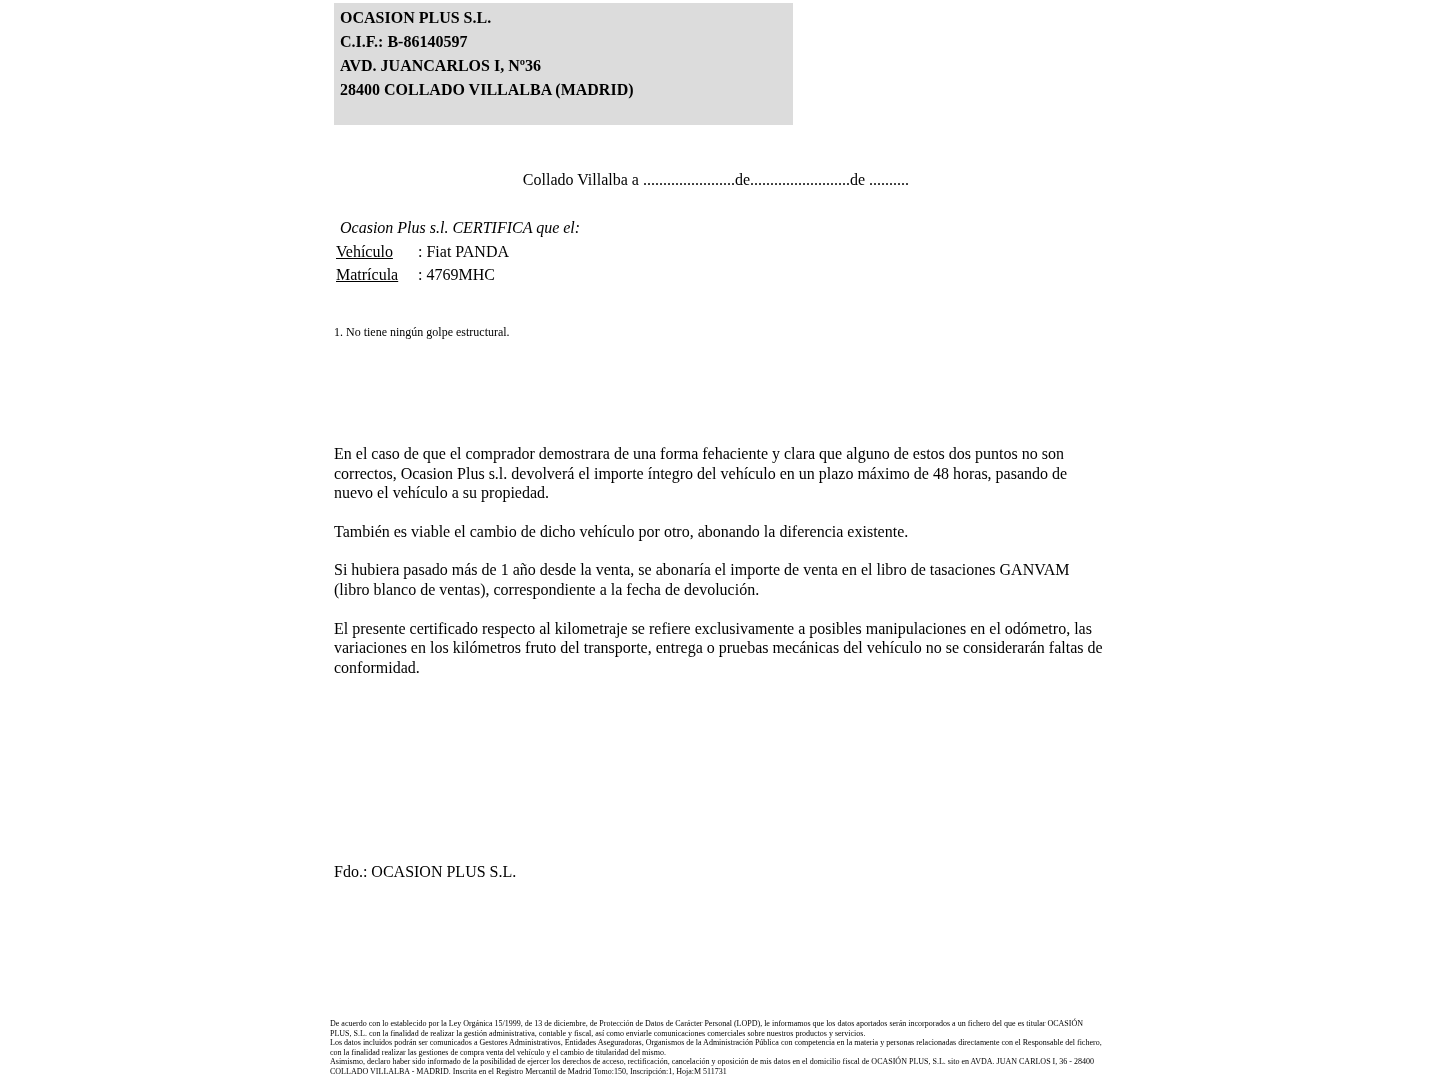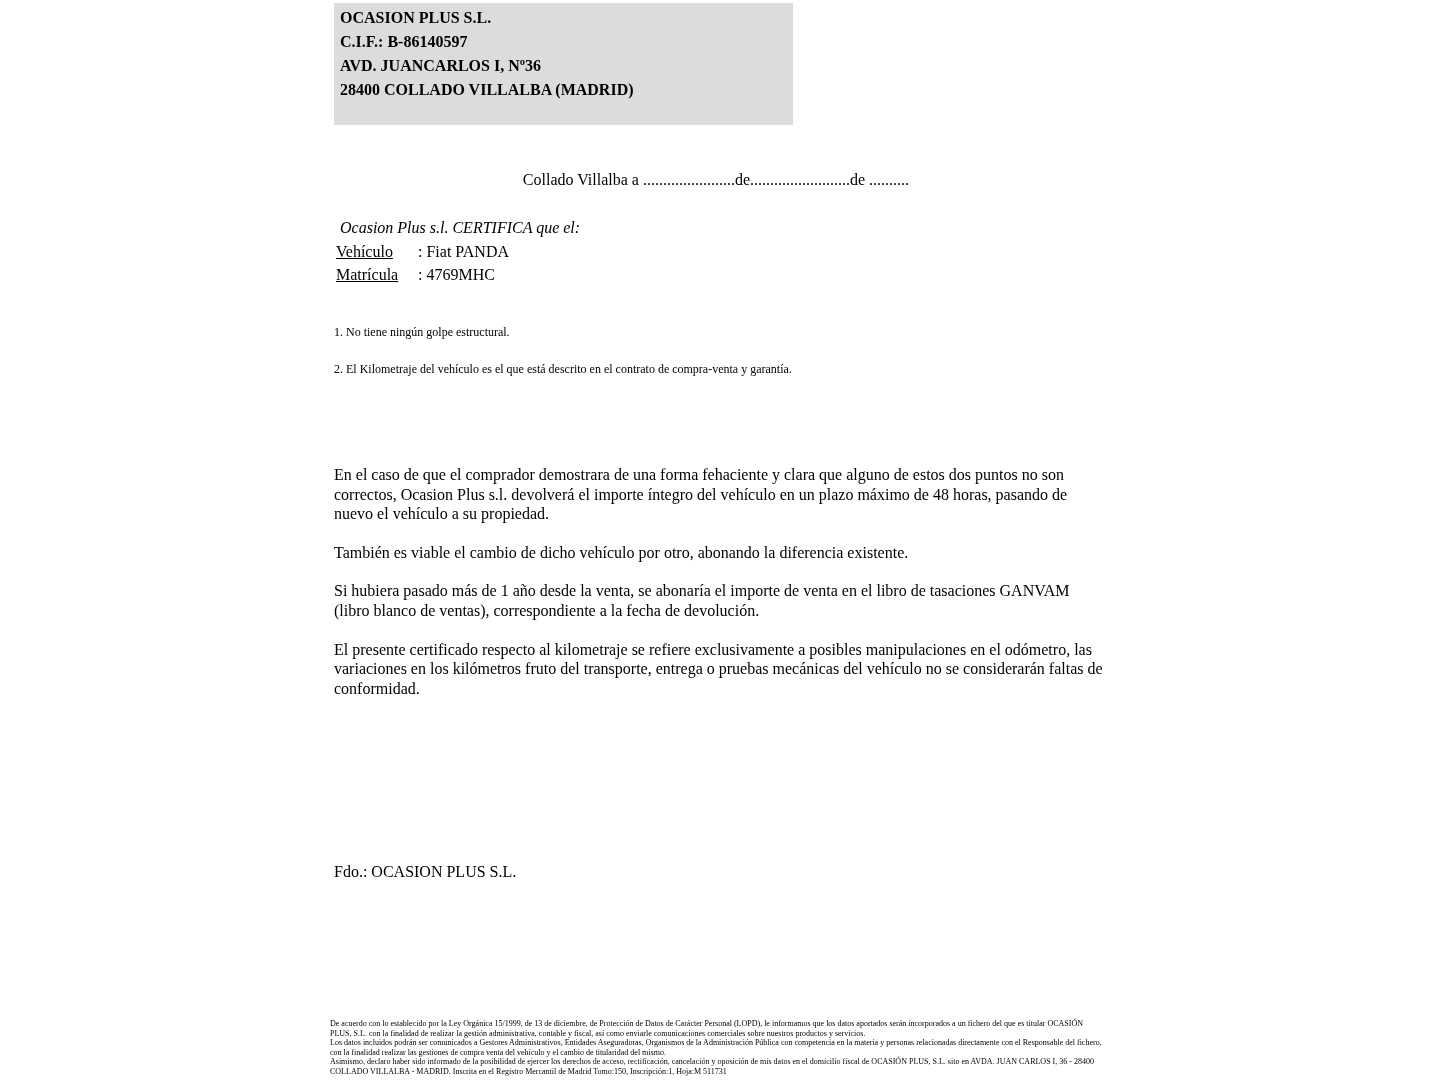--- a/index.html
+++ b/index.html
@@ -54,21 +54,21 @@
     left: 334px;
     font-size: 12px;
     white-space: nowrap;
   }
   .point-1 { top: 325px; }
   .point-2 { top: 362px; }
 
   .body-paragraphs {
     position: absolute;
     left: 334px;
-    top: 465px;
+    top: 444px;
     width: 770px;
     font-size: 16px;
     line-height: 19.6px;
   }
   .body-paragraphs p { margin: 0 0 19px 0; }
 
   .signature {
     position: absolute;
     left: 334px;
     top: 863px;
@@ -100,21 +100,20 @@
 
   <div class="date-line">Collado Villalba a .......................de.........................de ..........</div>
 
   <div class="certify">
     <div class="certify-intro">Ocasion Plus s.l. CERTIFICA que el:</div>
     <div class="cert-row"><span class="cert-label"><u>Vehículo</u></span><span>: Fiat PANDA</span></div>
     <div class="cert-row"><span class="cert-label"><u>Matrícula</u></span><span>: 4769MHC</span></div>
   </div>
 
   <div class="point point-1">1. No tiene ningún golpe estructural.</div>
-  <div class="point point-2">2. El Kilometraje del vehículo es el que está descrito en el contrato de compra-venta y garantía.</div>
 
   <div class="body-paragraphs">
     <p>En el caso de que el comprador demostrara de una forma fehaciente y clara que alguno de estos dos puntos no son correctos, Ocasion Plus s.l. devolverá el importe íntegro del vehículo en un plazo máximo de 48 horas, pasando de nuevo el vehículo a su propiedad.</p>
     <p>También es viable el cambio de dicho vehículo por otro, abonando la diferencia existente.</p>
     <p>Si hubiera pasado más de 1 año desde la venta, se abonaría el importe de venta en el libro de tasaciones GANVAM (libro blanco de ventas), correspondiente a la fecha de devolución.</p>
     <p>El presente certificado respecto al kilometraje se refiere exclusivamente a posibles manipulaciones en el odómetro, las variaciones en los kilómetros fruto del transporte, entrega o pruebas mecánicas del vehículo no se considerarán faltas de conformidad.</p>
   </div>
 
   <div class="signature">Fdo.: OCASION PLUS S.L.</div>
 

